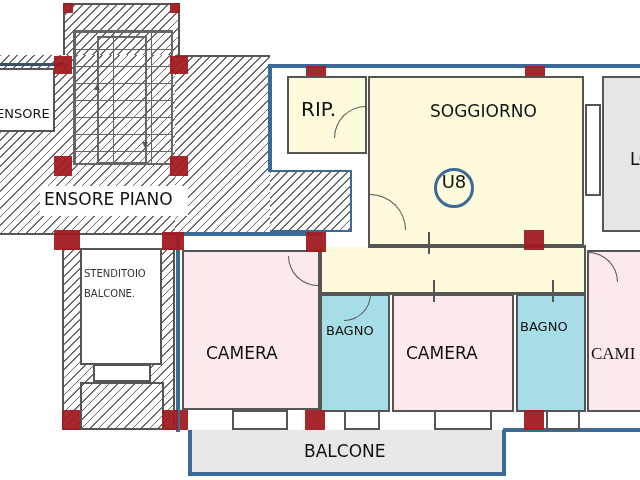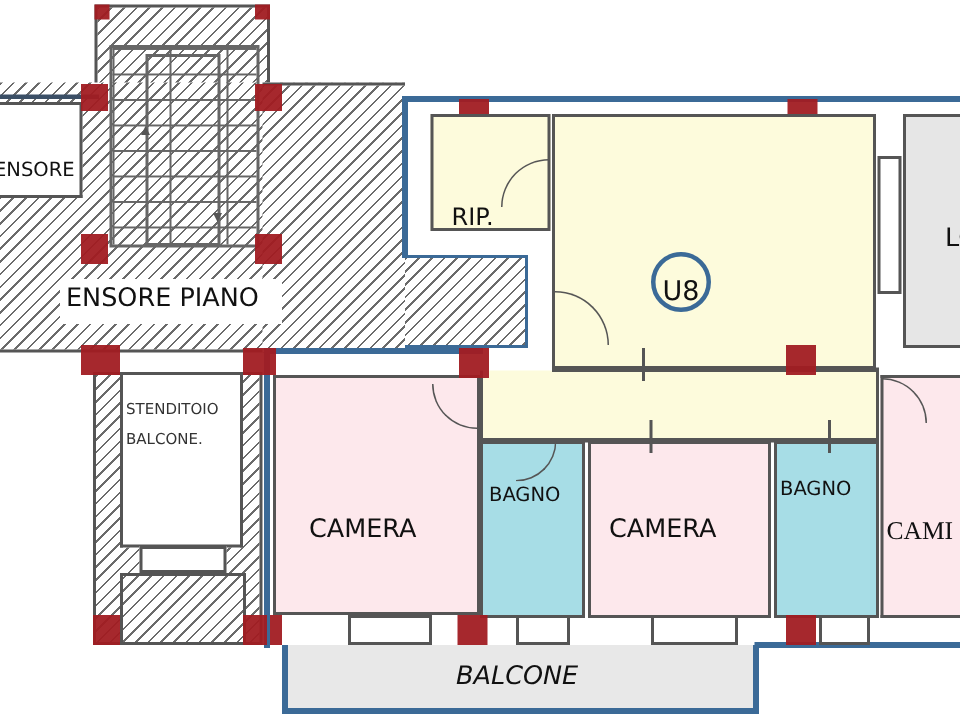--- a/index.html
+++ b/index.html
@@ -46,27 +46,28 @@
 <div class="win" style="left:93px;top:364px;width:58px;height:18px;"></div>
 <div class="abs" style="left:80px;top:382px;width:84px;height:48px;border:2px solid #555;"></div>
 
 <div class="abs" style="left:268px;top:64px;width:372px;height:4px;background:#3b6a97;"></div>
 <div class="abs" style="left:268px;top:64px;width:4px;height:108px;background:#3b6a97;"></div>
 <div class="abs" style="left:176px;top:232px;width:146px;height:4px;background:#3b6a97;"></div>
 <div class="abs" style="left:176px;top:232px;width:4px;height:200px;background:#3b6a97;"></div>
 <div class="abs" style="left:503px;top:428px;width:137px;height:4px;background:#3b6a97;"></div>
 
 <div class="abs" style="left:287px;top:76px;width:80px;height:78px;background:#fdfbdc;border:2px solid #555;">
-  <span class="room-label" style="left:12px;top:20px;font-size:16px;margin-top:38px;">RIP.</span>
+  <span class="room-label" style="left:12px;top:20px;font-size:20px;">RIP.</span>
 </div>
 <div class="door-arc" style="left:334px;top:106px;width:32px;height:32px;border-radius:32px 0 0 0;border-right:none;border-bottom:none;"></div>
 
 <div class="abs" style="left:368px;top:76px;width:216px;height:170px;background:#fdfbdc;border:2px solid #555;">
+  <span class="room-label" style="left:60px;top:24px;font-size:17px;">SOGGIORNO</span>
 </div>
-<div class="abs" style="left:434px;top:168px;width:40px;height:40px;border:3px solid #3b6a97;border-radius:50%;display:flex;align-items:flex-end;justify-content:center;">
+<div class="abs" style="left:434px;top:168px;width:40px;height:40px;border:3px solid #3b6a97;border-radius:50%;display:flex;align-items:flex-start;justify-content:center;">
   <span style="font-size:18px;color:#111;">U8</span>
 </div>
 <div class="door-arc" style="left:370px;top:194px;width:36px;height:36px;border-radius:0 36px 0 0;border-left:none;border-bottom:none;"></div>
 <div class="win" style="left:585px;top:104px;width:16px;height:92px;"></div>
 
 <div class="abs" style="left:602px;top:76px;width:40px;height:156px;background:#e6e6e6;border:2px solid #555;border-right:none;">
   <span class="room-label" style="left:26px;top:72px;font-size:17px;">LO</span>
 </div>
 
 <div class="abs" style="left:320px;top:247px;width:266px;height:46px;background:#fdfbdc;border-left:2px solid #555;border-right:2px solid #555;"></div>
@@ -94,21 +95,21 @@
 <div class="abs" style="left:587px;top:250px;width:55px;height:162px;background:#fde8ec;border:2px solid #555;border-right:none;">
   <span class="room-label" style="left:2px;top:92px;font-size:17px;font-family:Liberation Serif, serif;">CAMI</span>
 </div>
 <div class="door-arc" style="left:588px;top:252px;width:30px;height:30px;border-radius:0 30px 0 0;border-left:none;border-bottom:none;"></div>
 
 <div class="win" style="left:232px;top:410px;width:56px;height:20px;"></div>
 <div class="win" style="left:344px;top:410px;width:36px;height:20px;"></div>
 <div class="win" style="left:434px;top:410px;width:58px;height:20px;"></div>
 <div class="win" style="left:546px;top:410px;width:34px;height:20px;"></div>
 
-<div class="abs" style="left:188px;top:430px;width:318px;height:46px;background:#e8e8e8;border:4px solid #3b6a97;border-top:none;font-style:italic;">
+<div class="abs" style="left:188px;top:430px;width:318px;height:46px;background:#e8e8e8;border:4px solid #3b6a97;border-top:none;">
   <span class="room-label" style="left:112px;top:12px;font-size:17px;">BALCONE</span>
 </div>
 
 <div class="abs pillar" style="left:63px;top:3px;width:10px;height:10px;"></div>
 <div class="abs pillar" style="left:170px;top:3px;width:10px;height:10px;"></div>
 <div class="abs pillar" style="left:54px;top:56px;width:18px;height:18px;"></div>
 <div class="abs pillar" style="left:170px;top:56px;width:18px;height:18px;"></div>
 <div class="abs pillar" style="left:54px;top:156px;width:18px;height:20px;"></div>
 <div class="abs pillar" style="left:170px;top:156px;width:18px;height:20px;"></div>
 <div class="abs pillar" style="left:54px;top:230px;width:26px;height:20px;"></div>

